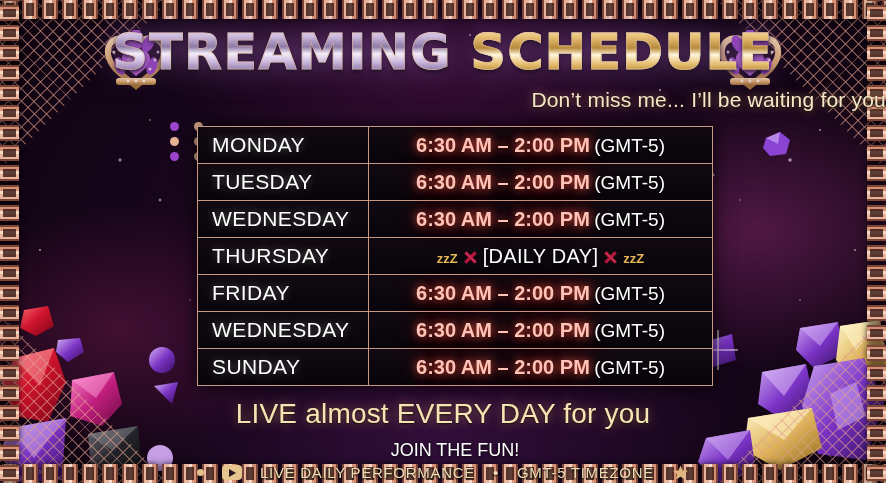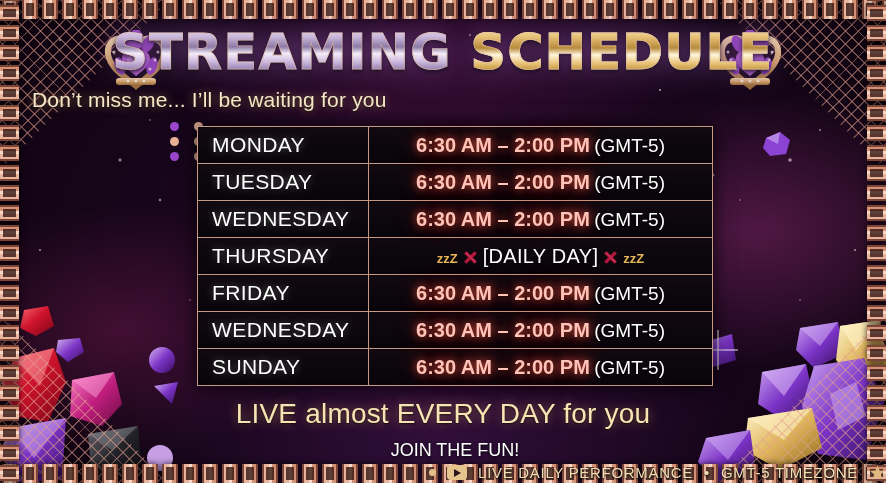--- a/index.html
+++ b/index.html
@@ -125,21 +125,21 @@
     -webkit-text-stroke:1px rgba(232,190,150,.5);
     filter:drop-shadow(0 0 14px rgba(190,110,220,.55)) drop-shadow(0 2px 2px rgba(0,0,0,.9));
   }
   #title .gold {
     background:linear-gradient(180deg,
       #fff3d0 0%, #e8c278 22%, #b88a3c 42%, #fff6dc 54%,
       #e6bf72 70%, #b0832f 86%, #f3dba5 100%);
     -webkit-background-clip:text; background-clip:text; color:transparent;
   }
   #subtitle {
-    position:absolute; top:88px; left:0; width:886px; text-align:left;
+    position:absolute; top:88px; left:0; width:886px; text-align:right;
     font-size:21px; color:#f6e7c8; letter-spacing:.2px;
     text-shadow:0 0 10px rgba(255,200,120,.55), 0 1px 2px #000;
     padding-left:32px;
   }
 
   
   #schedule {
     position:absolute; left:197px; top:126px; width:516px;
     border-collapse:collapse;
     border:1px solid #d8a68d;
@@ -174,21 +174,21 @@
     text-shadow:0 0 11px rgba(255,195,110,.5), 0 1px 2px #000;
   }
   #join {
     position:absolute; top:440px; left:12px; width:886px; text-align:center;
     font-size:18px; color:#fff; text-shadow:0 1px 3px #000;
   }
   #footer {
     position:absolute; top:464px; left:0; width:886px; text-align:center;
     font-size:15px; color:#f0ddb2; letter-spacing:.7px;
     text-shadow:0 1px 2px #000;
-    display:flex; align-items:center; justify-content:flex-end; gap:11px;
+    display:flex; align-items:center; justify-content:center; gap:18px;
   }
   .bullet { display:inline-block; width:7px; height:7px; border-radius:50%;
             background:#e3c08a; }
   .yt { display:inline-block; width:20px; height:15px; border-radius:4px;
         background:#e6c48e; position:relative; }
   .yt::after { content:""; position:absolute; left:7px; top:3.5px;
                border-left:7px solid #2a1620; border-top:4px solid transparent;
                border-bottom:4px solid transparent; }
   .star { display:inline-block; width:17px; height:17px; }
 

